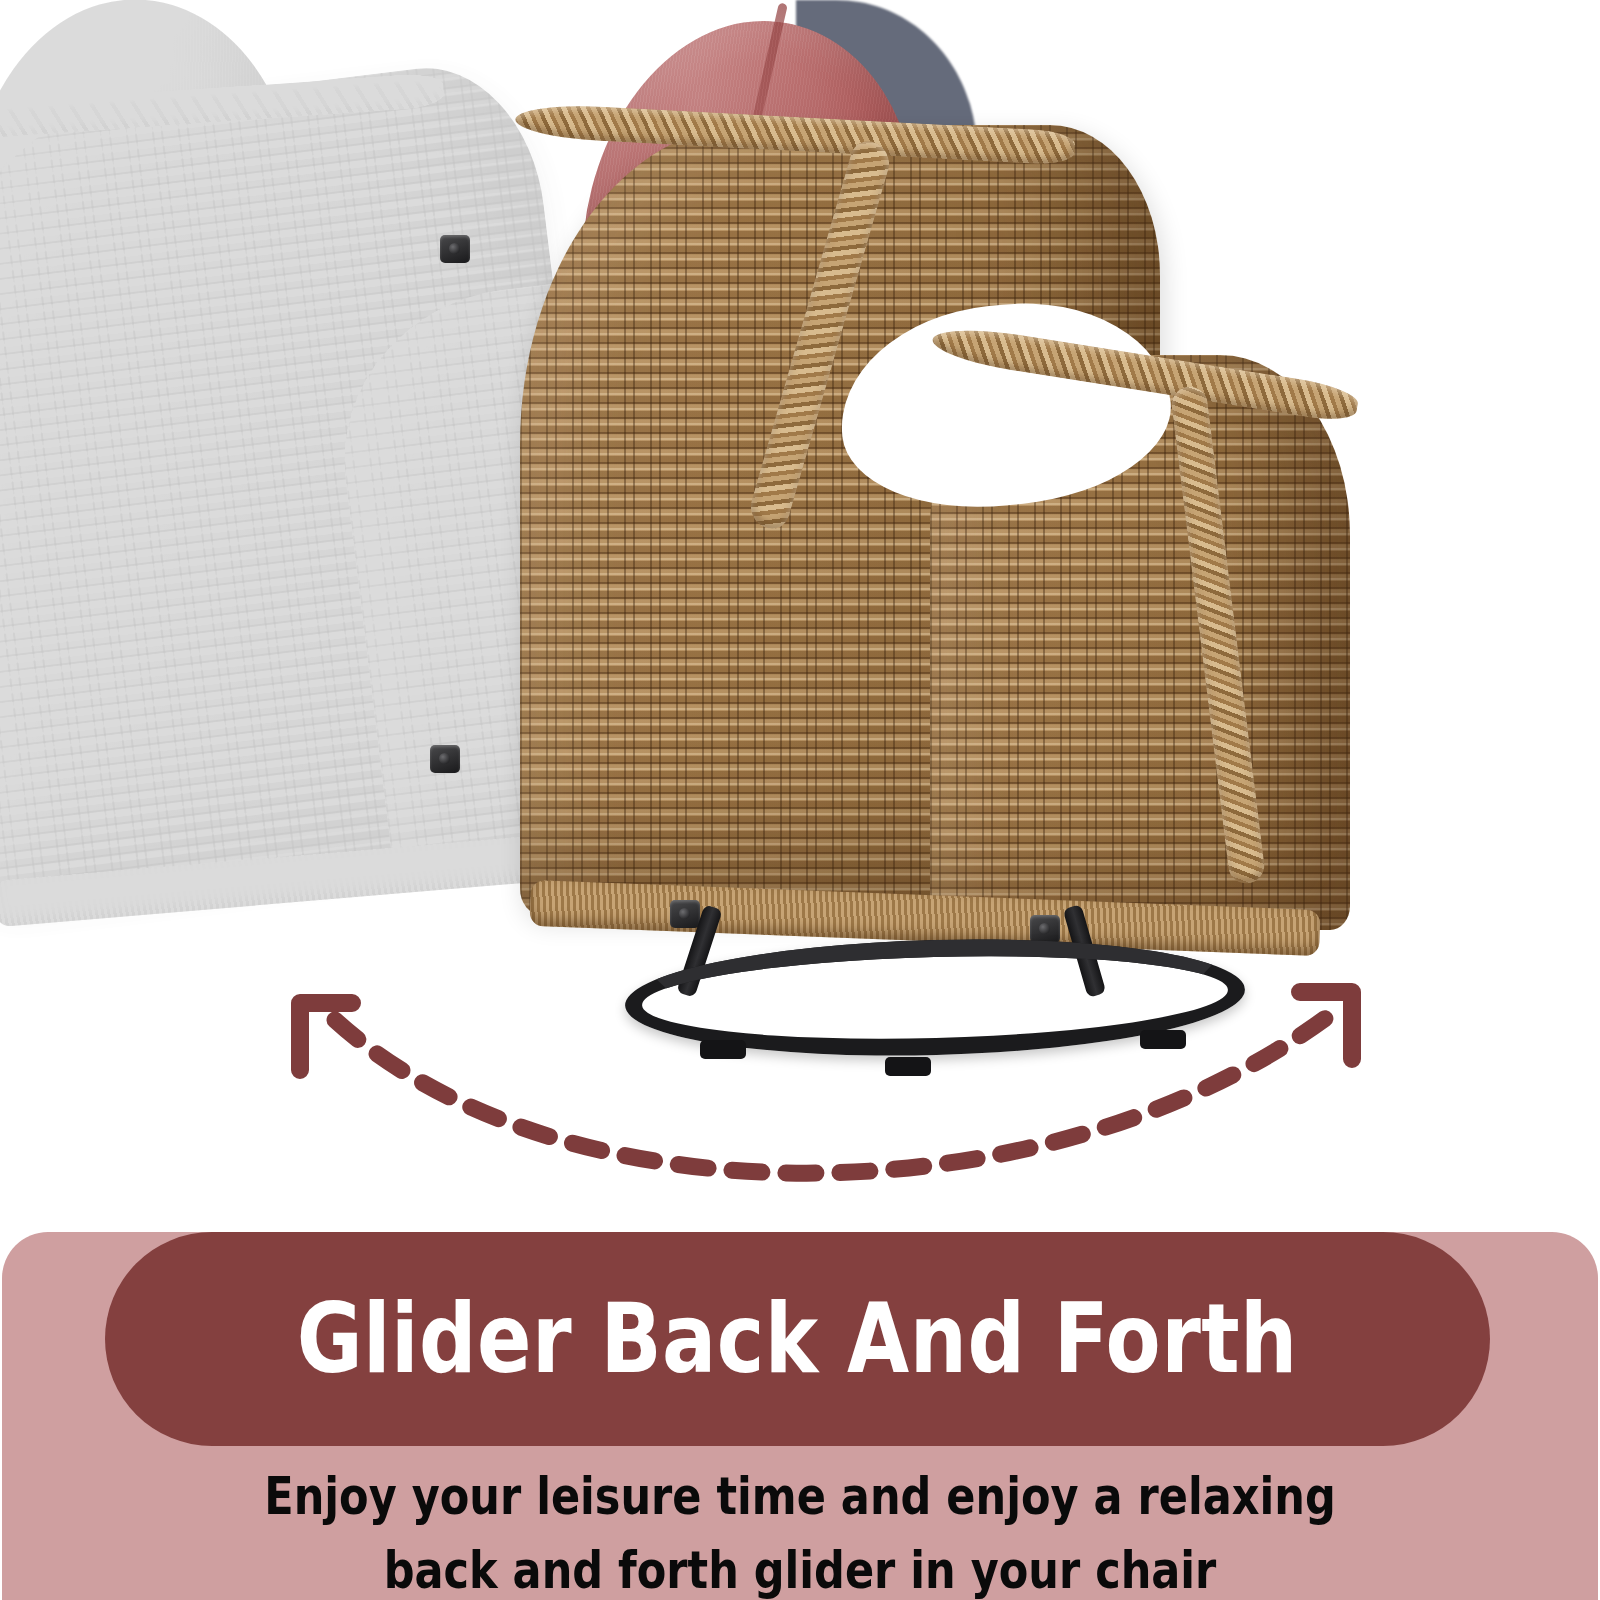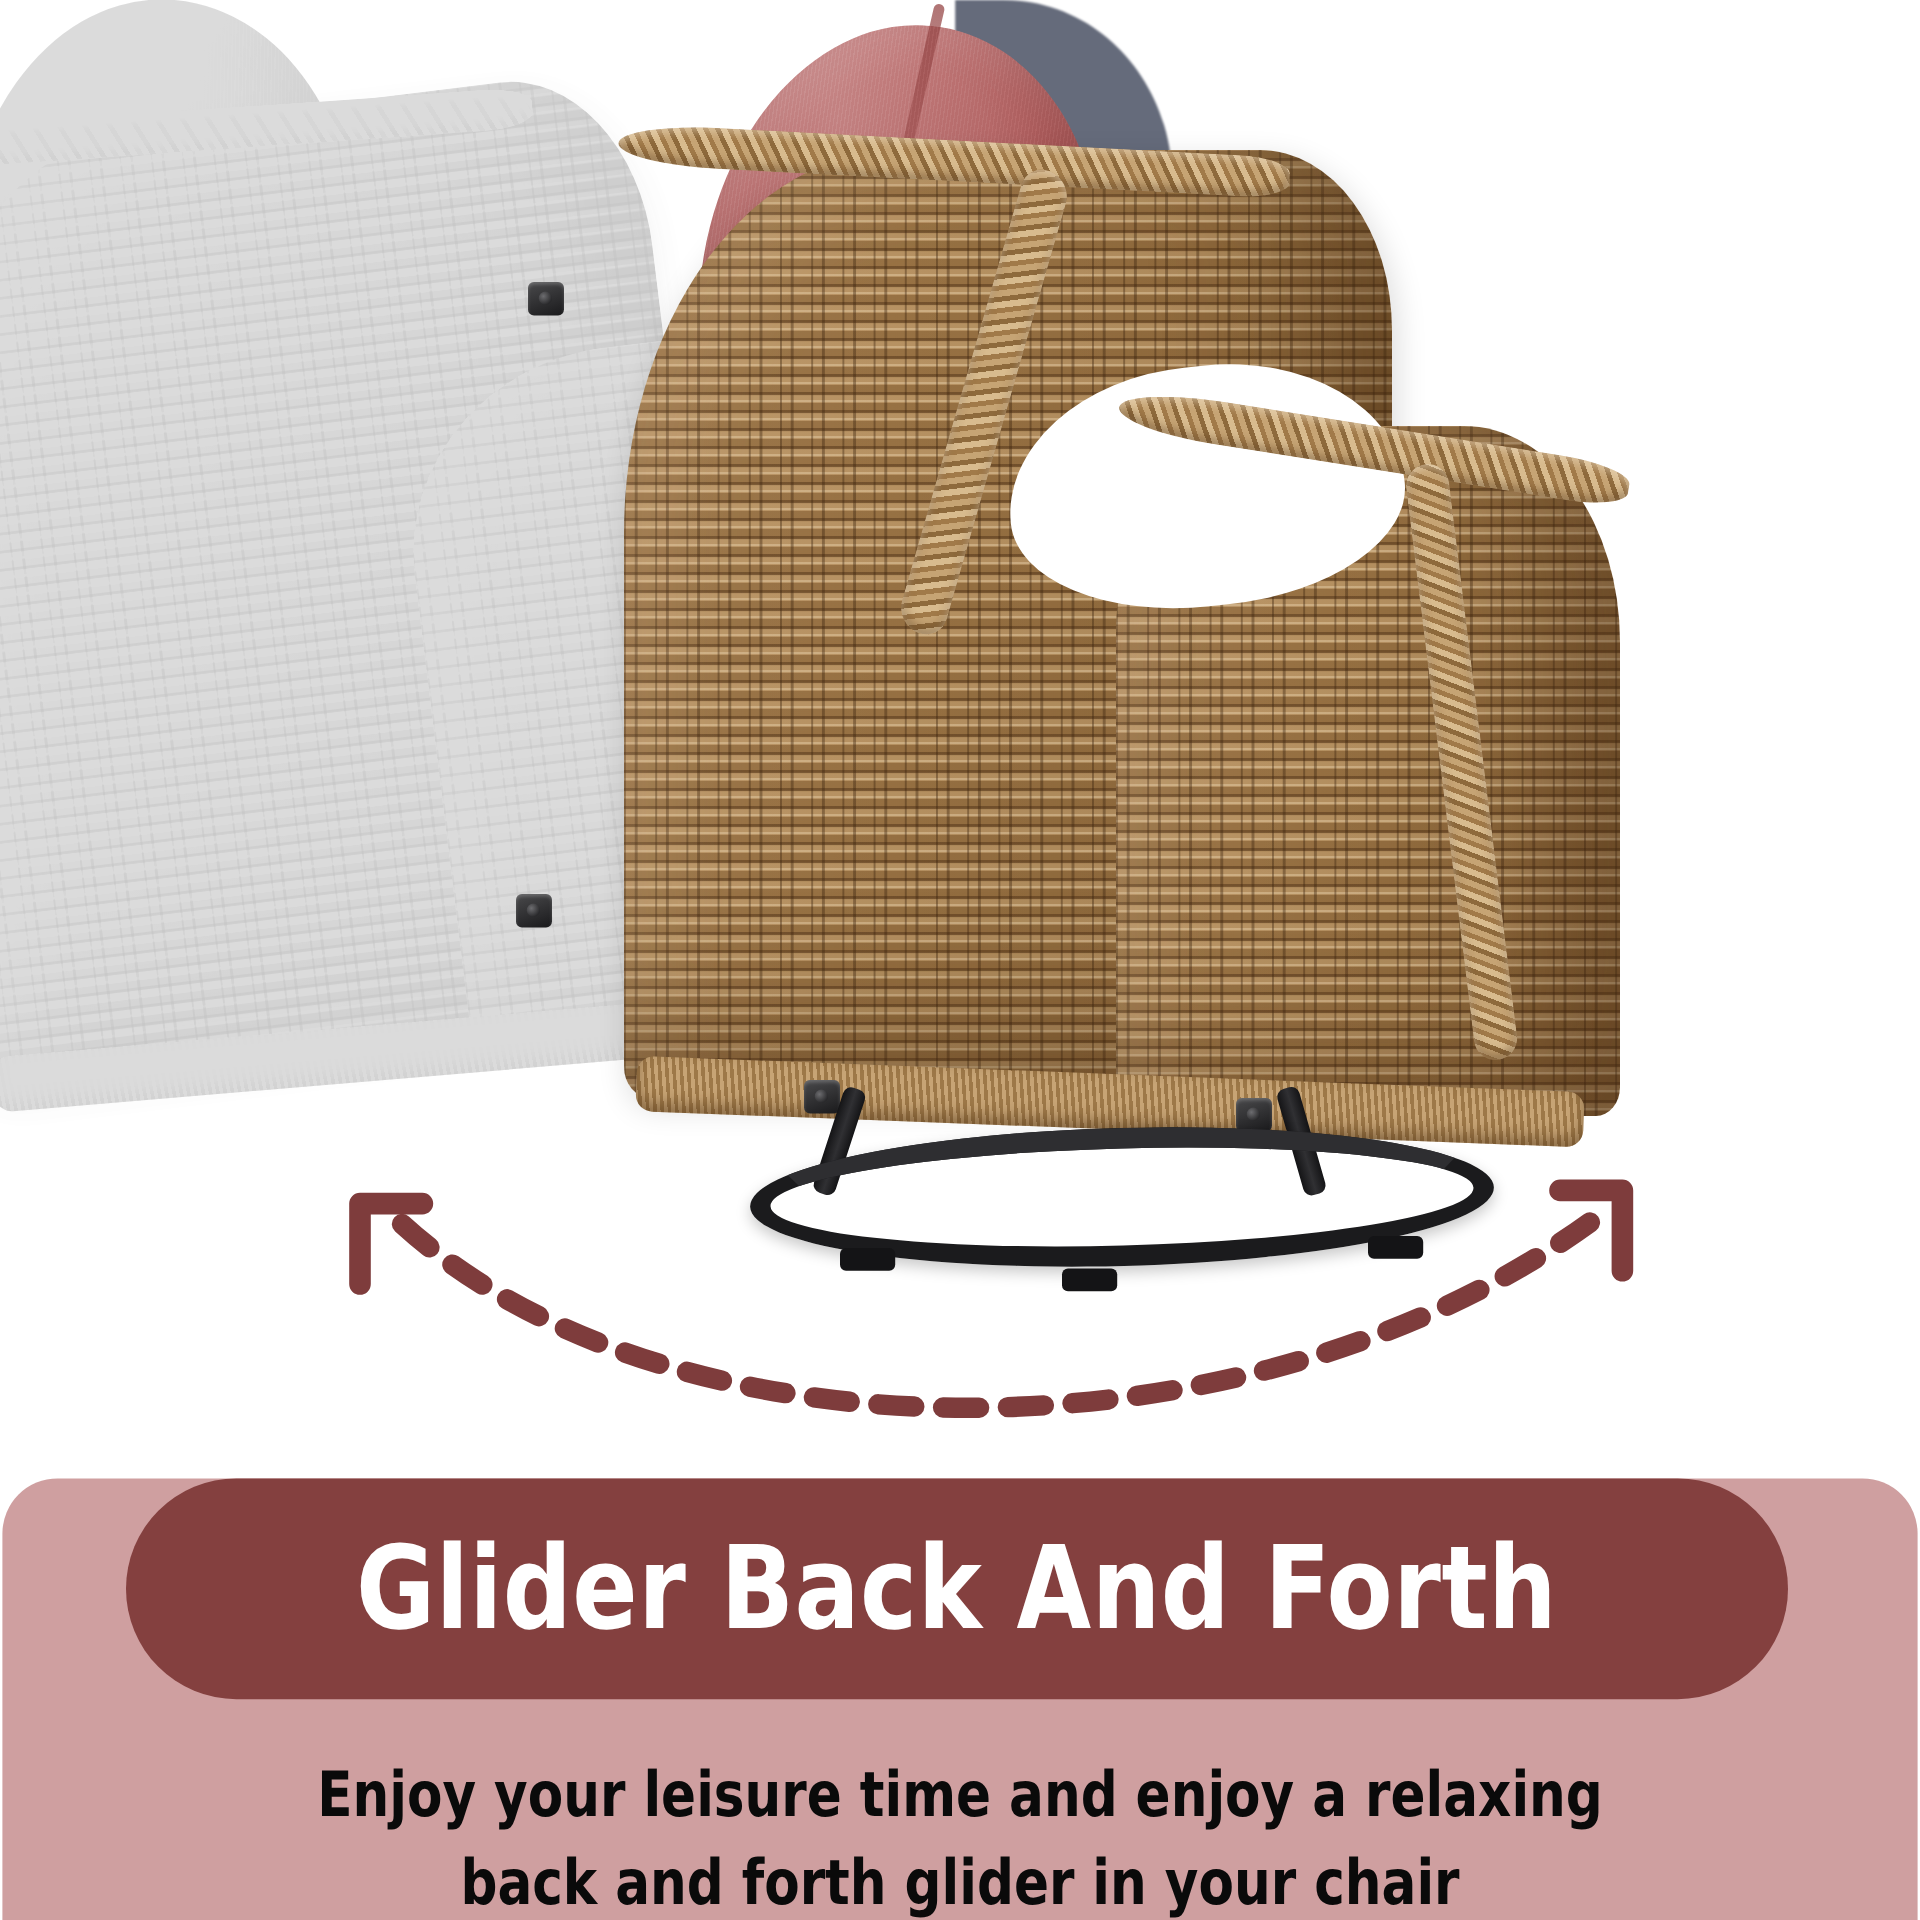--- a/index.html
+++ b/index.html
@@ -190,21 +190,21 @@
   
   #arcWrap{position:absolute;left:0;top:960px;width:1600px;height:260px;}
 
   
   #captionPanel{
     position:absolute;left:2px;top:1232px;width:1596px;height:368px;
     background:#cf9fa0;
     border-radius:46px 46px 0 0;
   }
   #titlePill{
-    position:absolute;left:103px;top:0px;width:1385px;height:184px;
+    position:absolute;left:103px;top:0px;width:1385px;height:214px;
     background:#84403f;
     border-radius:112px;
     display:flex;align-items:center;justify-content:center;
   }
   #titleText{
     color:#ffffff;
     font-family:"DejaVu Sans Condensed","Liberation Sans Narrow","Liberation Sans",sans-serif;
     font-weight:700;
     font-size:96px;
     letter-spacing:.5px;

